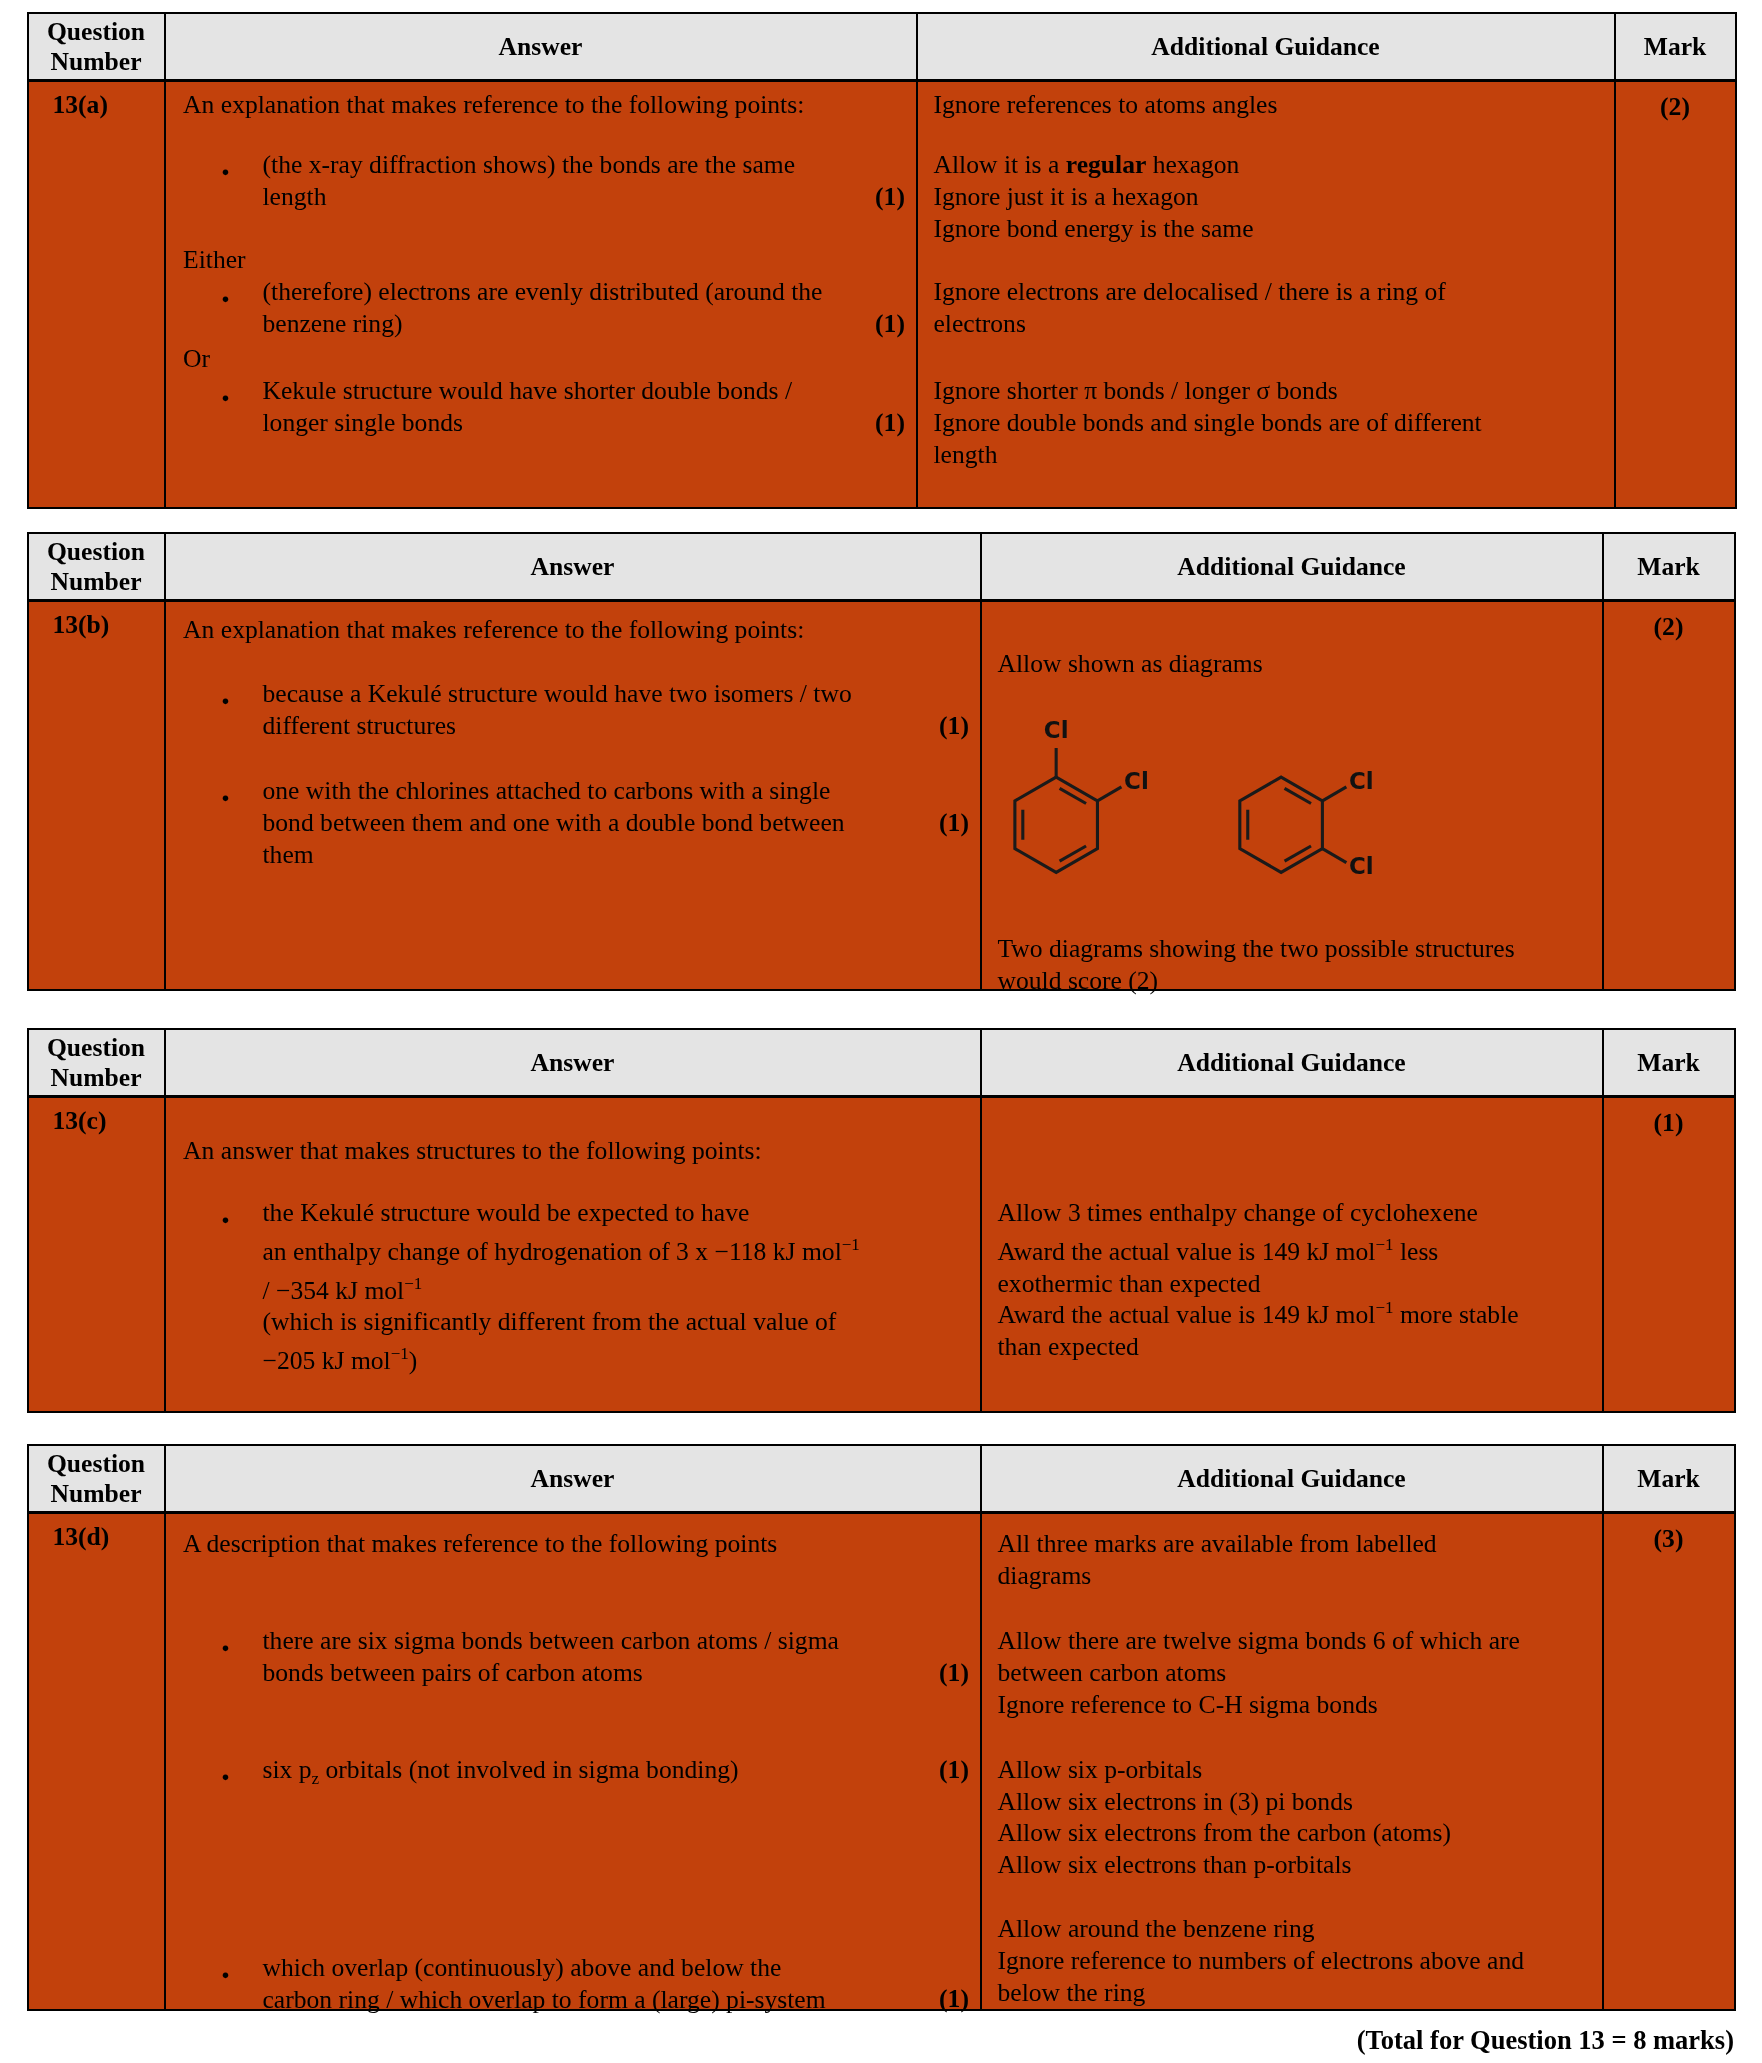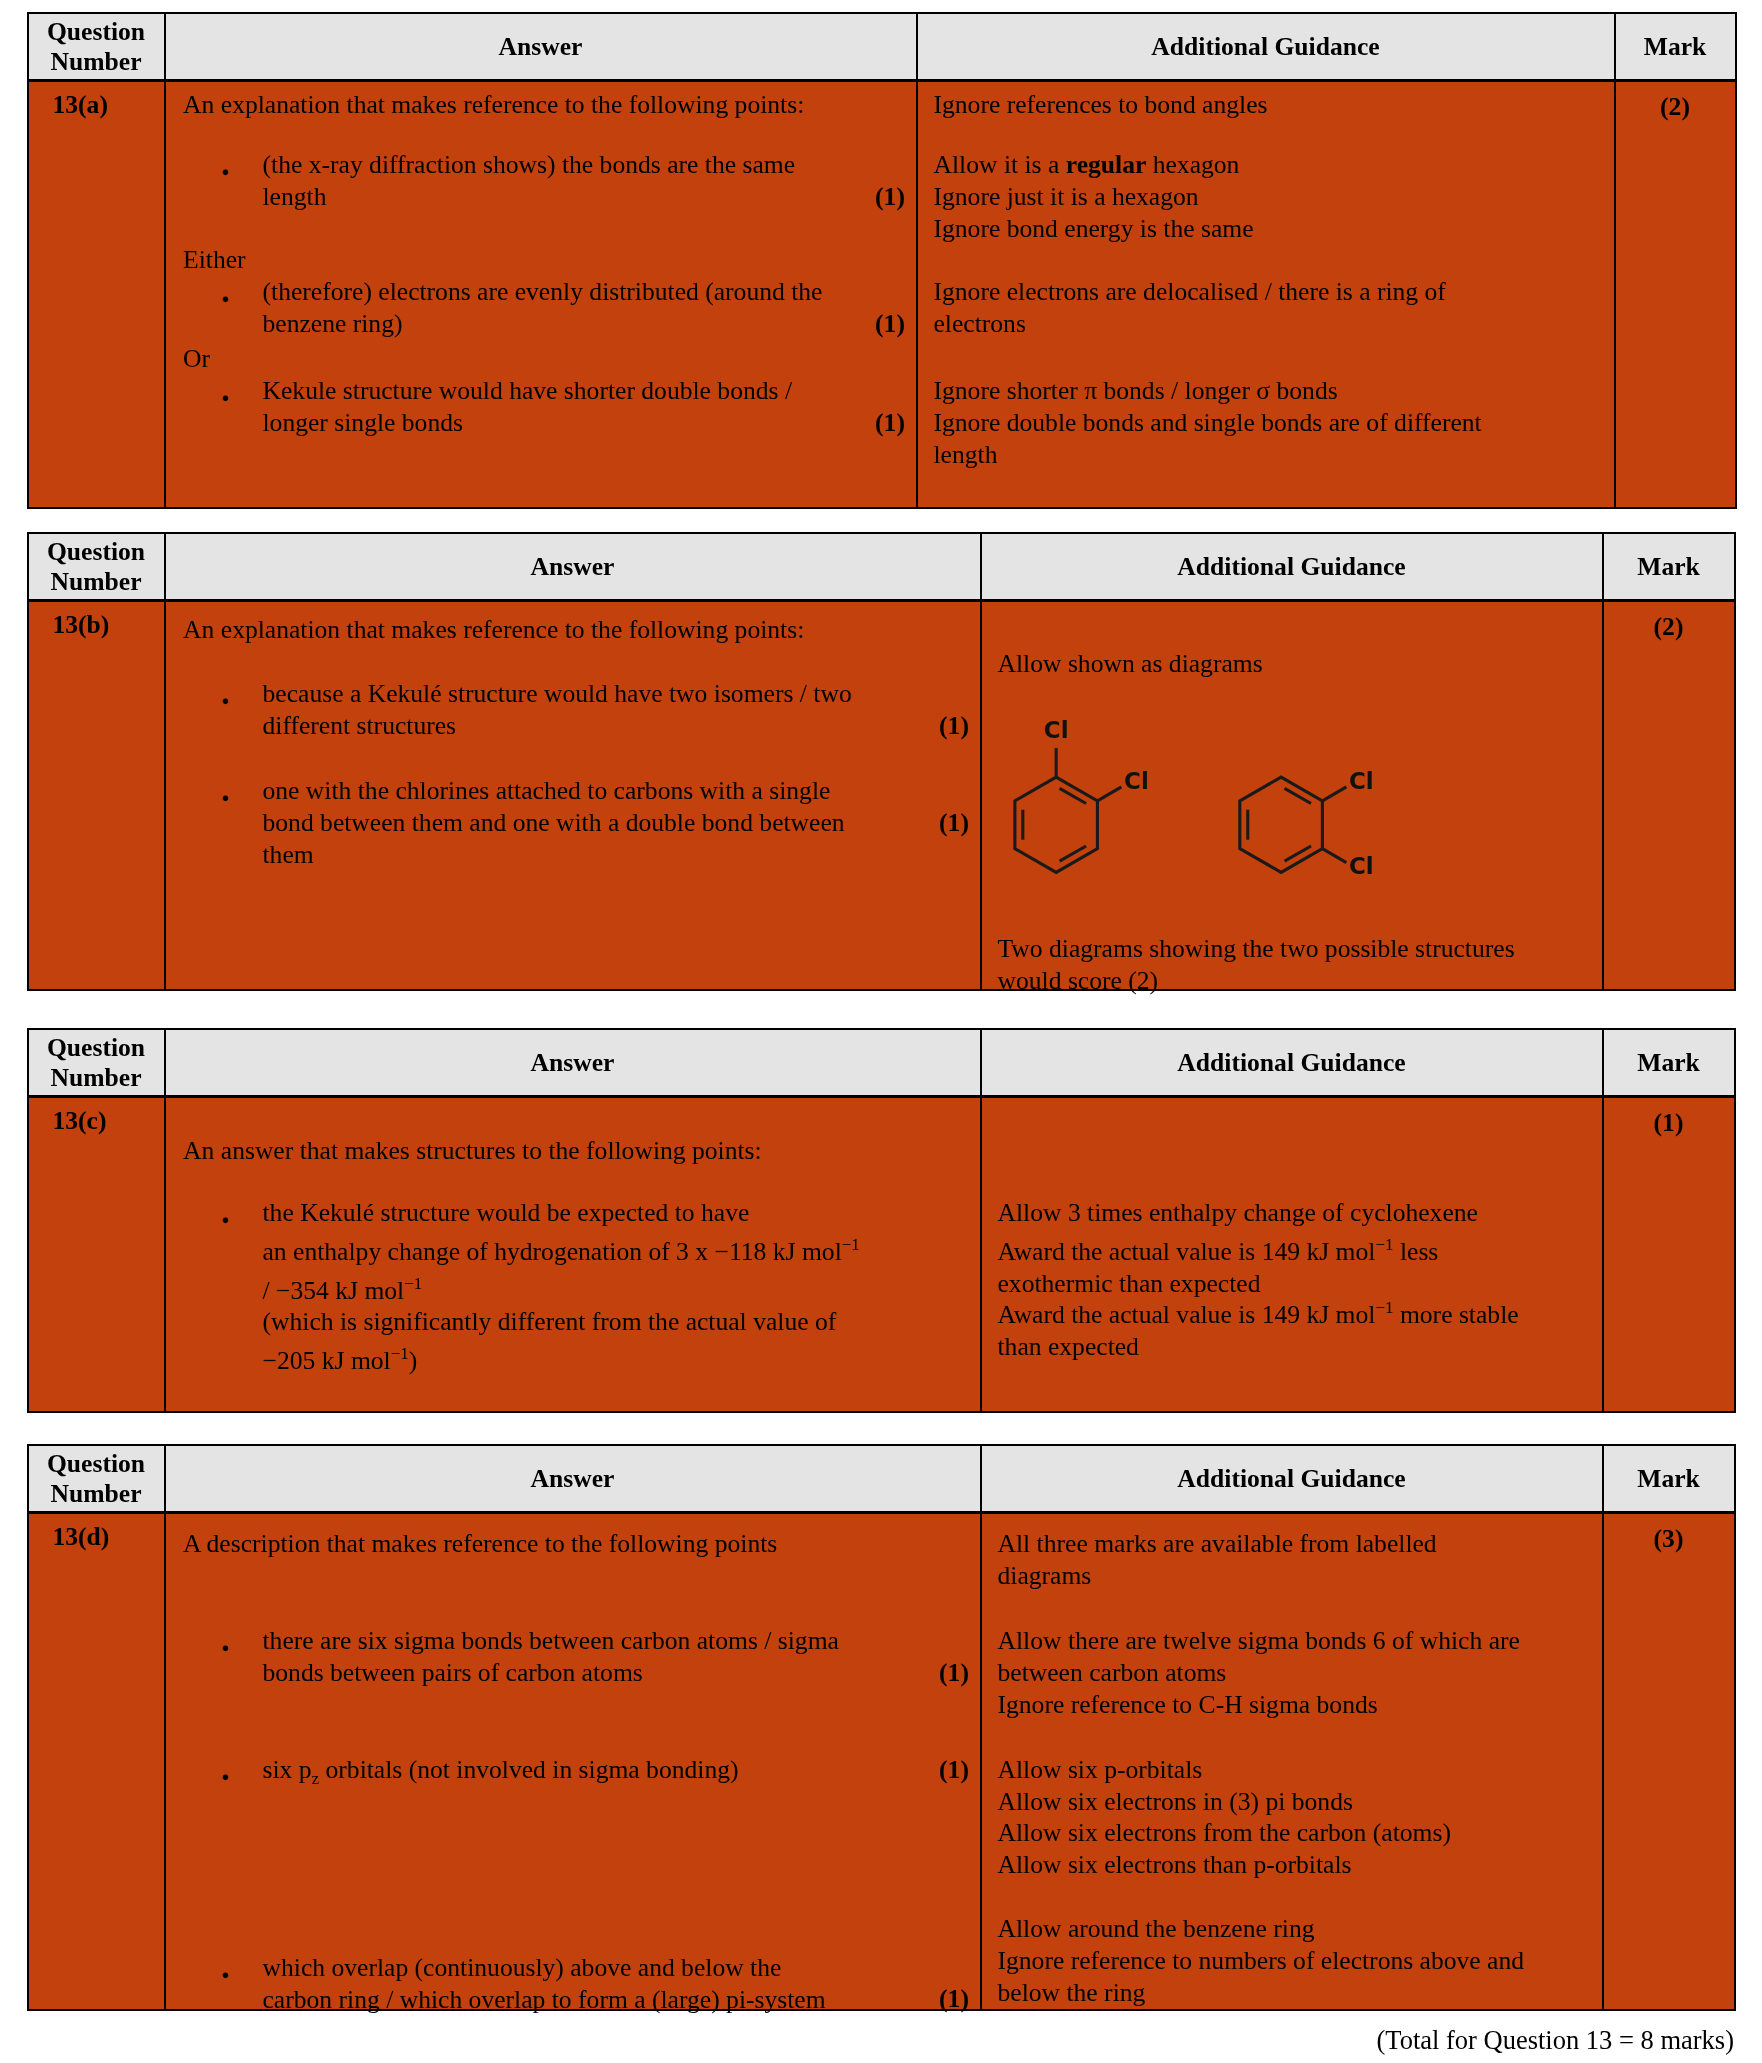--- a/index.html
+++ b/index.html
@@ -22,21 +22,21 @@
   .qnum{font-weight:bold;padding:7px 0 0 24px;}
   .mkcell{font-weight:bold;text-align:center;padding-top:8.8px;}
   .p{position:absolute;white-space:nowrap;}
   .bul{position:absolute;left:56px;display:flex;align-items:flex-start;white-space:nowrap;}
   .bul .dot{flex:none;width:41px;font-size:13.2px;padding-top:7px;}
   .pm{position:absolute;right:10.6px;font-weight:bold;white-space:nowrap;}
   sub{font-size:17px;}
   sup{font-size:17px;}
   .footer{
     position:absolute;top:2024px;right:29px;
-    font-weight:normal;font-size:26.5px;white-space:nowrap;
+    font-weight:bold;font-size:26.5px;white-space:nowrap;
   }
   svg text{font-family:"DejaVu Sans",sans-serif;font-size:26px;font-weight:600;fill:#111;}
   svg line, svg polygon{stroke:#1a1a1a;stroke-width:3.5;fill:none;}
 </style>
 </head>
 <body>
 
 <div class="page">
 
   <table class="tbl" style="top:12.4px;">
@@ -76,21 +76,21 @@
               <span class="dot">●</span>
               <div>Kekule structure would have shorter double bonds /<br>longer single bonds</div>
             </div>
             <div class="pm" style="top:99px">(1)</div>
             <div class="pm" style="top:226px">(1)</div>
             <div class="pm" style="top:325px">(1)</div>
           </div>
         </td>
         <td>
           <div class="box" style="height:425px">
-            <div class="p" style="left:16px;top:7px">Ignore references to bond angles</div>
+            <div class="p" style="left:16px;top:7px">Ignore references to atoms angles</div>
             <div class="p" style="left:16px;top:67px">Allow it is a <b>regular</b> hexagon</div>
             <div class="p" style="left:16px;top:99px">Ignore just it is a hexagon</div>
             <div class="p" style="left:16px;top:131px">Ignore bond energy is the same</div>
             <div class="p" style="left:16px;top:194px">Ignore electrons are delocalised / there is a ring of<br>electrons</div>
             <div class="p" style="left:16px;top:293px">Ignore shorter π bonds / longer σ bonds</div>
             <div class="p" style="left:16px;top:325px">Ignore double bonds and single bonds are of different<br>length</div>
           </div>
         </td>
         <td>
           <div class="mkcell">(2)</div>

